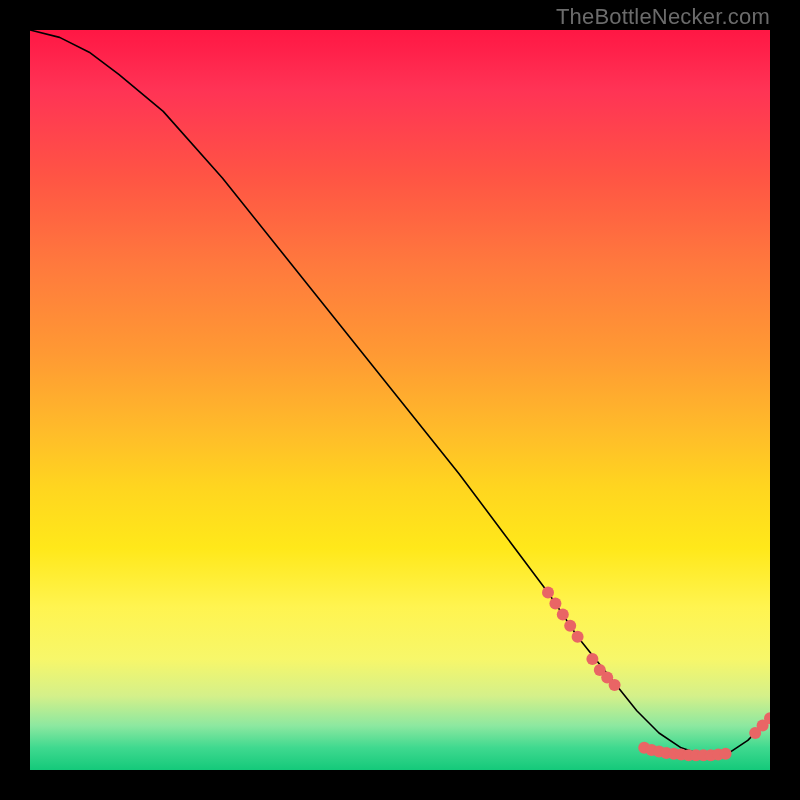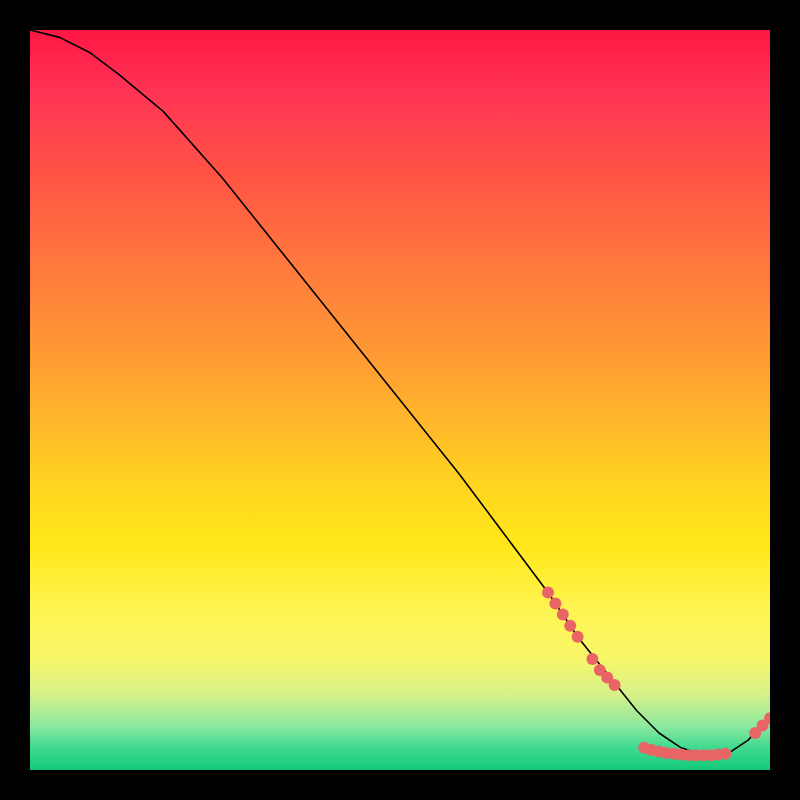--- a/index.html
+++ b/index.html
@@ -56,20 +56,21 @@
     color: #6b6b6b;
     font-size: 22px;
     font-weight: 500;
     letter-spacing: 0.2px;
   }
 </style>
 </head>
 <body>
 
 <div class="frame">
+  <div class="watermark">TheBottleNecker.com</div>
   <div class="plot">
     <svg viewBox="0 0 740 740">
       <g>
         <path id="curve-path" fill="none" stroke="#000" stroke-width="1.6" stroke-linejoin="round" stroke-linecap="round" d="M0.00 0.00 L29.60 7.40 L59.20 22.20 L88.80 44.40 L133.20 81.40 L192.40 148.00 L251.60 222.00 L310.80 296.00 L370.00 370.00 L429.20 444.00 L473.60 503.20 L518.00 562.40 L547.60 606.80 L577.20 643.80 L606.80 680.80 L629.00 703.00 L651.20 717.80 L673.40 725.20 L695.60 725.20 L717.80 710.40 L740.00 688.20"></path>
       </g>
       <g id="markers">
           <circle cx="518.00" cy="562.40" r="6" fill="#e96565"></circle>
           <circle cx="525.40" cy="573.50" r="6" fill="#e96565"></circle>
           <circle cx="532.80" cy="584.60" r="6" fill="#e96565"></circle>
           <circle cx="540.20" cy="595.70" r="6" fill="#e96565"></circle>

